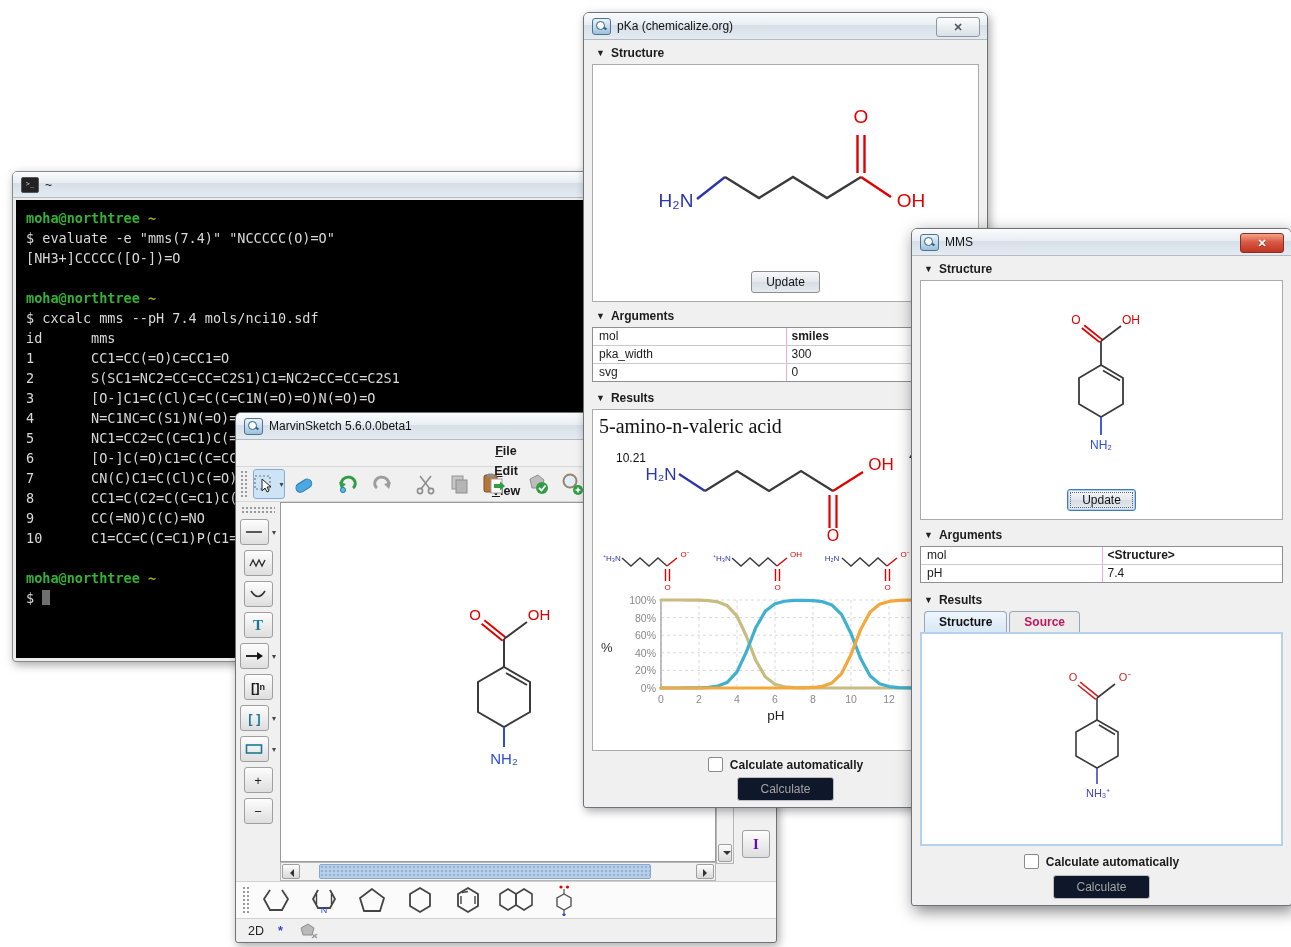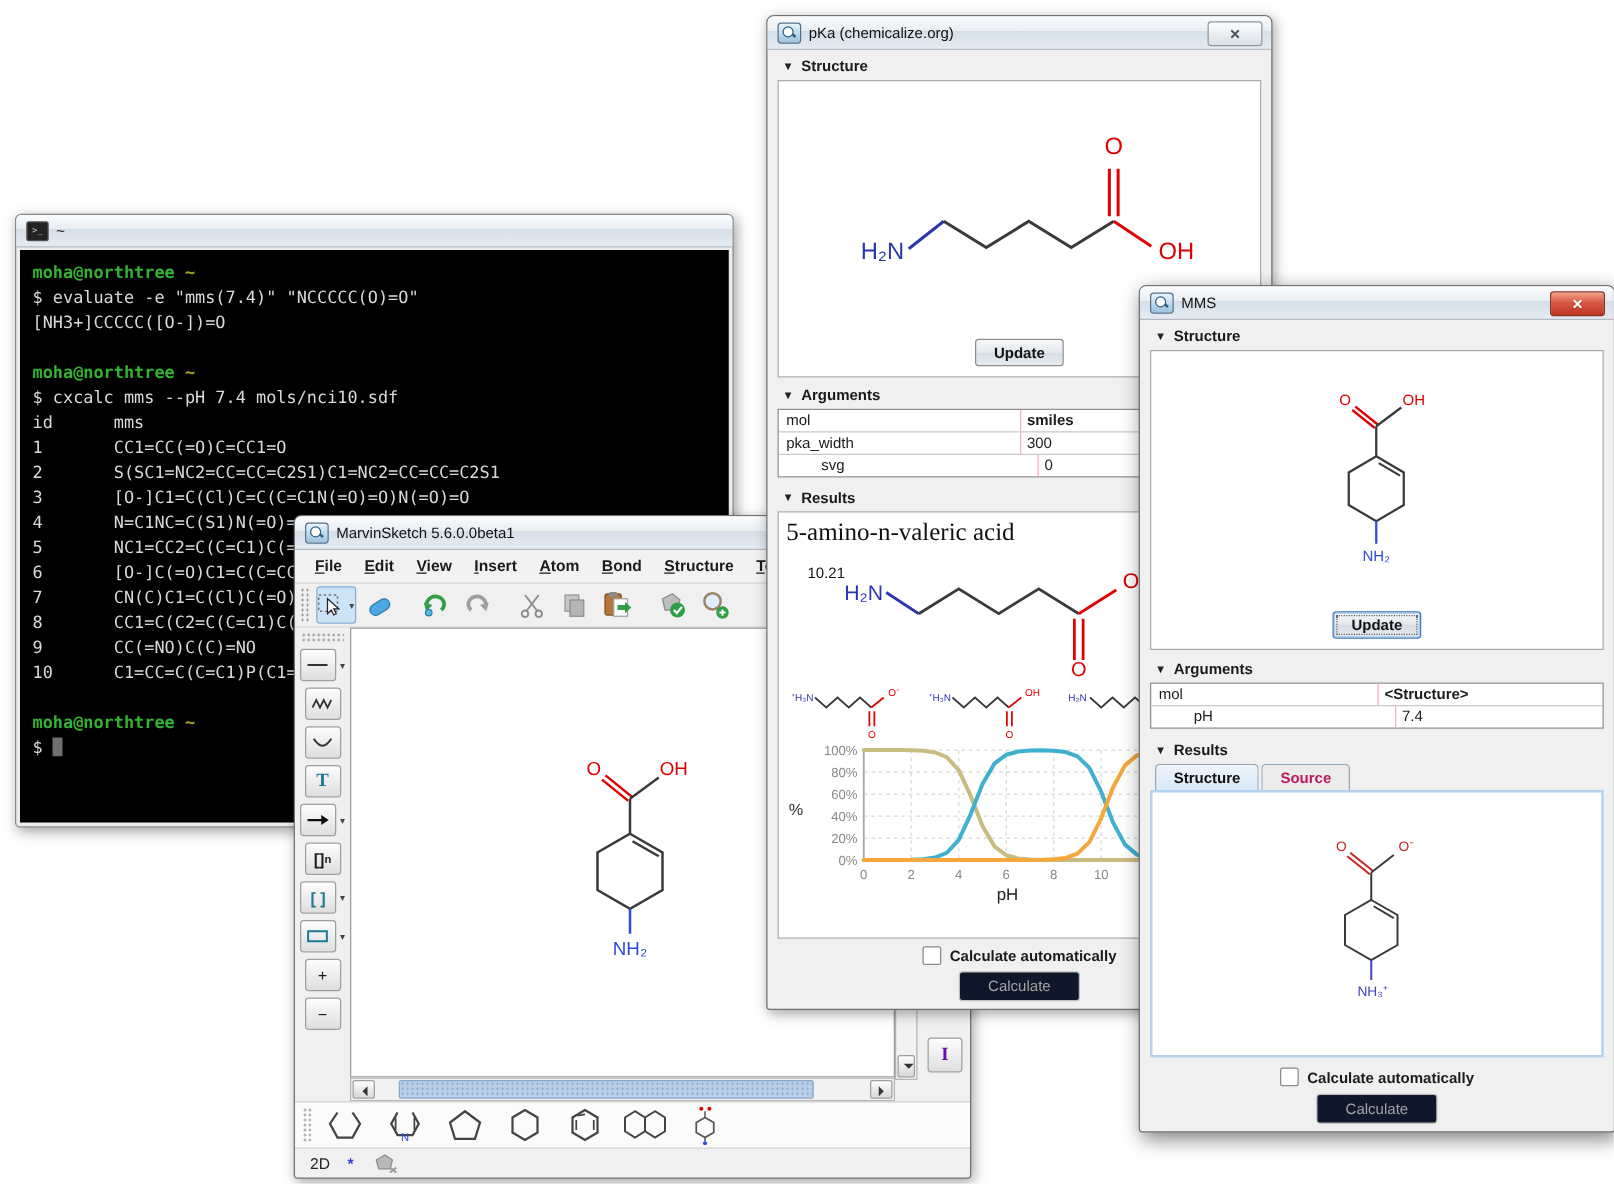--- a/index.html
+++ b/index.html
@@ -15,47 +15,47 @@
        background:linear-gradient(#e8f4fc,#9cc2dd);position:relative;flex:0 0 auto;}
   .appicon::after{content:"";position:absolute;left:3px;top:2px;width:7px;height:7px;border:1.5px solid #2e5f85;border-radius:50%;background:#fff;}
   .appicon::before{content:"";position:absolute;left:9px;top:8px;width:5px;height:2px;background:#2e5f85;transform:rotate(40deg);}
   .closebtn{position:absolute;right:7px;top:4px;width:42px;height:18px;border:1px solid #8e979e;border-radius:3px;
        background:linear-gradient(#fdfdfd,#d9e0e6);display:flex;align-items:center;justify-content:center;
        font-weight:bold;color:#4c565e;font-size:11px;}
   .closebtn.red{border:1px solid #8c2e1e;background:linear-gradient(#f4a38b,#d95844 45%,#bf3522);color:#fff;text-shadow:0 1px 1px rgba(0,0,0,.4);}
   .sect{display:flex;align-items:center;gap:6px;font-weight:bold;padding:4px 4px;}
   .tri{font-size:9px;color:#222;}
   .panel{background:#fff;border:1px solid #ababab;position:relative;}
-  .btn{display:inline-block;border:1px solid #8e8e8e;border-radius:3px;font-weight:bold;
+  .btn{display:inline-block;border:1px solid #8e8e8e;border-radius:3px;font-weight:normal;
        background:linear-gradient(#f7f8f9,#e3e7ec 50%,#d7dde4 51%,#e6ebf1);
        padding:3px 14px;font-size:12px;color:#111;}
   .btn.focus{border-color:#3f7bbf;box-shadow:inset 0 0 0 1px #a8cdf0;outline:1px dotted #666;outline-offset:-4px;}
   .btn.disabled{color:#a3a3a3;font-weight:normal;border-color:#bdbdbd;background:#0f172a;}
   .argtable{background:#fff;border:1px solid #8f8f8f;}
   .argrow{display:flex;height:17px;line-height:17px;border-bottom:1px solid #c9c9c9;}
-  .argrow:last-child{border-bottom:none;margin-left:28px;}
+  .argrow:last-child{border-bottom:none;}
   .argname{flex:1 1 50%;padding-left:6px;}
   .argval{flex:1 1 50%;padding-left:5px;border-left:1px solid #f9a8d4;}
   .bold{font-weight:bold;}
   .checkrow{display:flex;align-items:center;justify-content:center;gap:7px;font-weight:bold;}
   .checkbox{width:13px;height:13px;background:#fff;border:1px solid #8a8a8a;border-radius:2px;}
   
   #terminal{border-radius:5px 5px 4px 4px;background:#ececec;border:1px solid #8a8a8a;}
   #terminal .titlebar{height:25px;}
   .termicon{width:16px;height:14px;background:#222;border:1px solid #555;border-radius:2px;color:#cfcfcf;
        font-family:"DejaVu Sans Mono",monospace;font-size:7px;line-height:12px;text-align:center;}
   .termbody{position:absolute;left:3px;right:3px;top:28px;bottom:3px;background:#000;overflow:hidden;
        font-family:"DejaVu Sans Mono",monospace;font-size:13.5px;line-height:20px;color:#d9d9d9;
        padding:8px 0 0 10px;white-space:pre;}
   .t-green{color:#33b333;font-weight:bold;}
   .t-olive{color:#a8a820;font-weight:bold;}
   .t-fg{color:#d9d9d9;}
   .t-cursor{display:inline-block;width:8px;height:15px;background:#6f6f6f;vertical-align:-2px;}
   
-  .menubar{display:flex;gap:2px;padding:2px 8px;height:22px;align-items:center;background:#f2f2f2;border-bottom:1px solid #d7d7d7;}
+  .menubar{display:flex;gap:2px;padding:2px 8px;height:22px;align-items:center;background:#f2f2f2;border-bottom:1px solid #d7d7d7;flex-direction:column;}
   .menuitem{padding:2px 8px;font-weight:bold;font-size:12.5px;}
   .menuitem::first-letter{text-decoration:underline;}
   .toolbar{display:flex;align-items:center;gap:4px;height:34px;padding:0 2px;border-bottom:1px solid #d7d7d7;}
   .handle-v{width:7px;height:28px;background-image:radial-gradient(#9a9a9a 1px,transparent 1px);background-size:4px 4px;margin:0 2px;}
   .handle-h{width:34px;height:8px;background-image:radial-gradient(#9a9a9a 1px,transparent 1px);background-size:4px 4px;}
   .tbtn{width:30px;height:28px;display:flex;align-items:center;justify-content:center;border-radius:3px;position:relative;}
   .tbtn.active{background:#cde3f6;border:1px solid #84add4;}
   .tsep{width:6px;}
   .ddown{font-size:8px;color:#444;margin-left:1px;}
   .palette{width:44px;display:flex;flex-direction:column;align-items:center;gap:5px;padding-top:4px;}
@@ -334,21 +334,21 @@
     <span>2D</span>
     <span style="color:#3a3ad0;font-weight:bold;">*</span>
     <svg width="22" height="18">
       <polygon points="4,6 11,2 17,6 15,13 6,13" fill="#b9b9b9" stroke="#8e8e8e"></polygon>
       <line x1="15" y1="12" x2="20" y2="16" stroke="#9a9a9a" stroke-width="1.6"></line>
       <line x1="20" y1="12" x2="15" y2="16" stroke="#9a9a9a" stroke-width="1.6"></line>
     </svg>
   </div>
 </div>
 
-<div class="win" style="left:613px;top:12px;width:403px;height:794px;z-index:3;">
+<div class="win" style="left:583px;top:12px;width:403px;height:794px;z-index:3;">
   <div class="titlebar">
     <span class="appicon"></span>
     <span class="titletext">pKa (chemicalize.org)</span>
     <span class="closebtn">
         <span>✕</span>
       </span>
   </div>
   <div class="dialogbody">
     <div class="sect">
       <span class="tri">▼</span>

